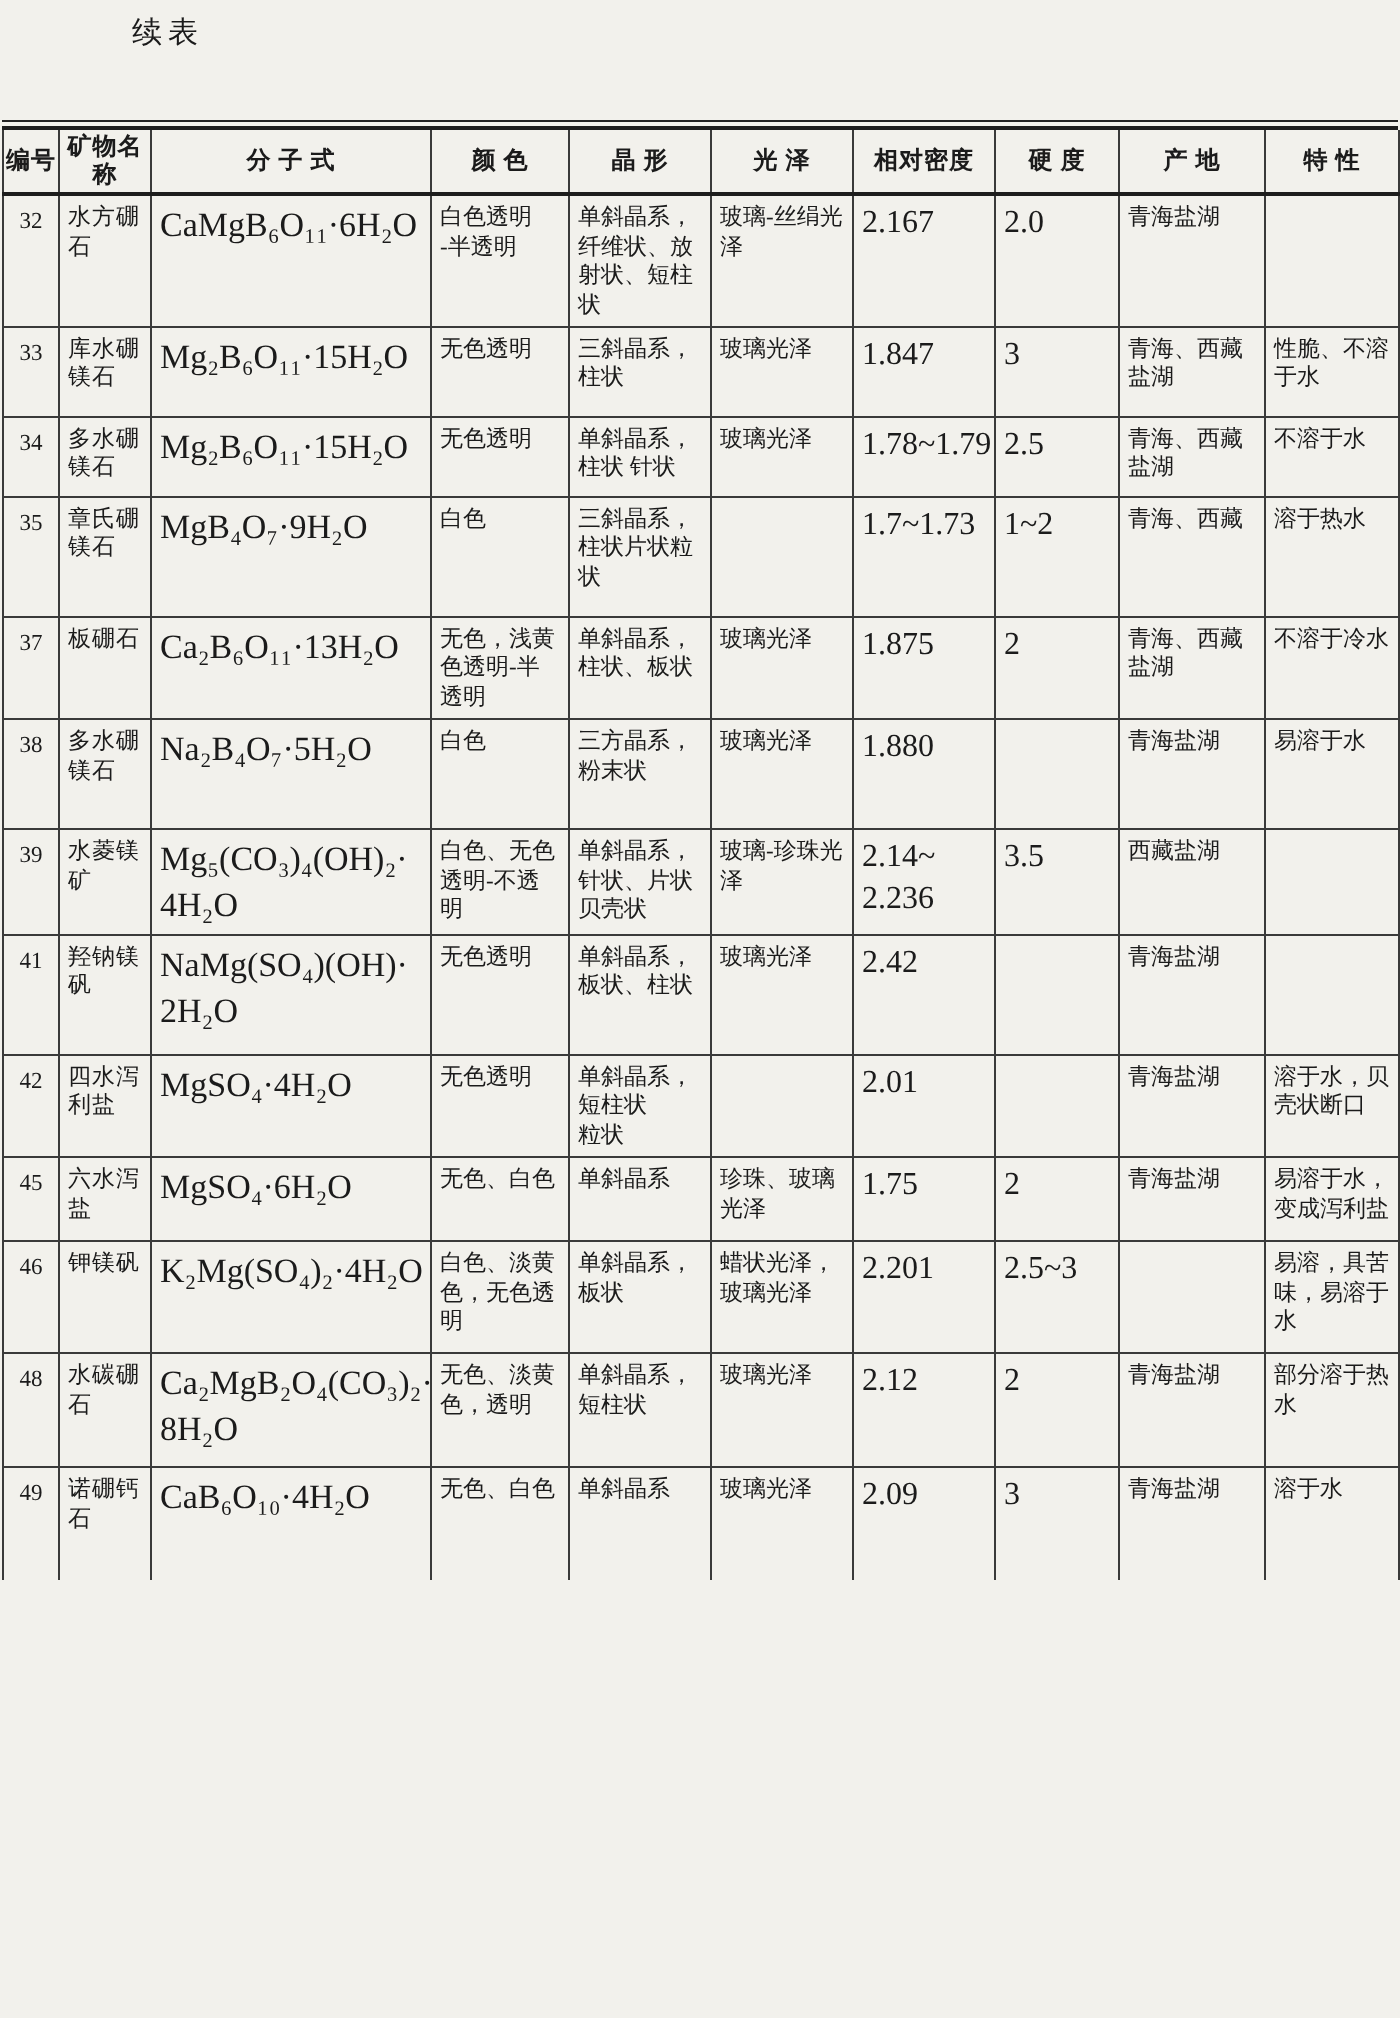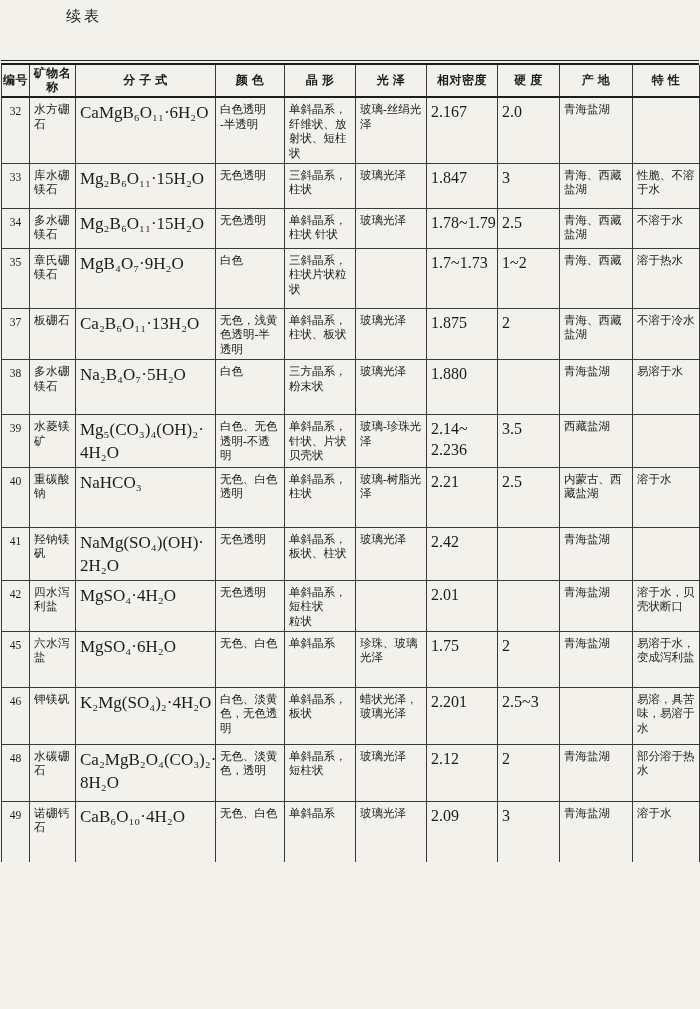--- a/index.html
+++ b/index.html
@@ -187,32 +187,20 @@
           <td class="c-color">白色、无色透明-不透明</td>
           <td class="c-crystal">单斜晶系，针状、片状 贝壳状</td>
           <td class="c-luster">玻璃-珍珠光泽</td>
           <td class="c-density">2.14~
 2.236</td>
           <td class="c-hardness">3.5</td>
           <td class="c-origin">西藏盐湖</td>
           <td class="c-trait"></td>
         </tr>
         <tr>
-          <td class="c-id">40</td>
-          <td class="c-name">重碳酸钠</td>
-          <td class="c-formula">NaHCO₃</td>
-          <td class="c-color">无色、白色透明</td>
-          <td class="c-crystal">单斜晶系，柱状</td>
-          <td class="c-luster">玻璃-树脂光泽</td>
-          <td class="c-density">2.21</td>
-          <td class="c-hardness">2.5</td>
-          <td class="c-origin">内蒙古、西藏盐湖</td>
-          <td class="c-trait">溶于水</td>
-        </tr>
-        <tr>
           <td class="c-id">41</td>
           <td class="c-name">羟钠镁矾</td>
           <td class="c-formula">NaMg(SO₄)(OH)·
 2H₂O</td>
           <td class="c-color">无色透明</td>
           <td class="c-crystal">单斜晶系，板状、柱状</td>
           <td class="c-luster">玻璃光泽</td>
           <td class="c-density">2.42</td>
           <td class="c-hardness"></td>
           <td class="c-origin">青海盐湖</td>

